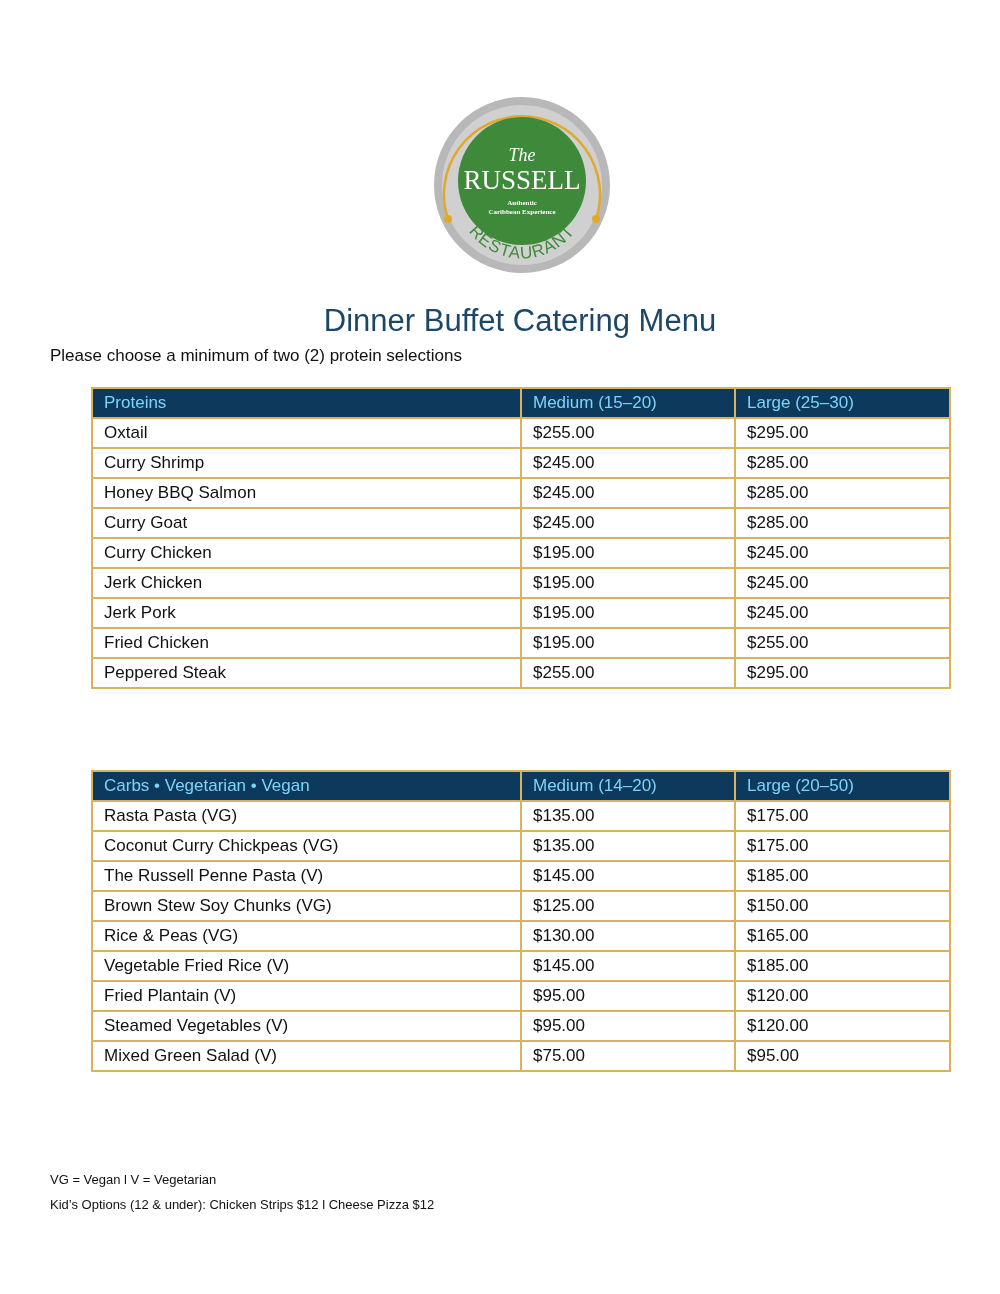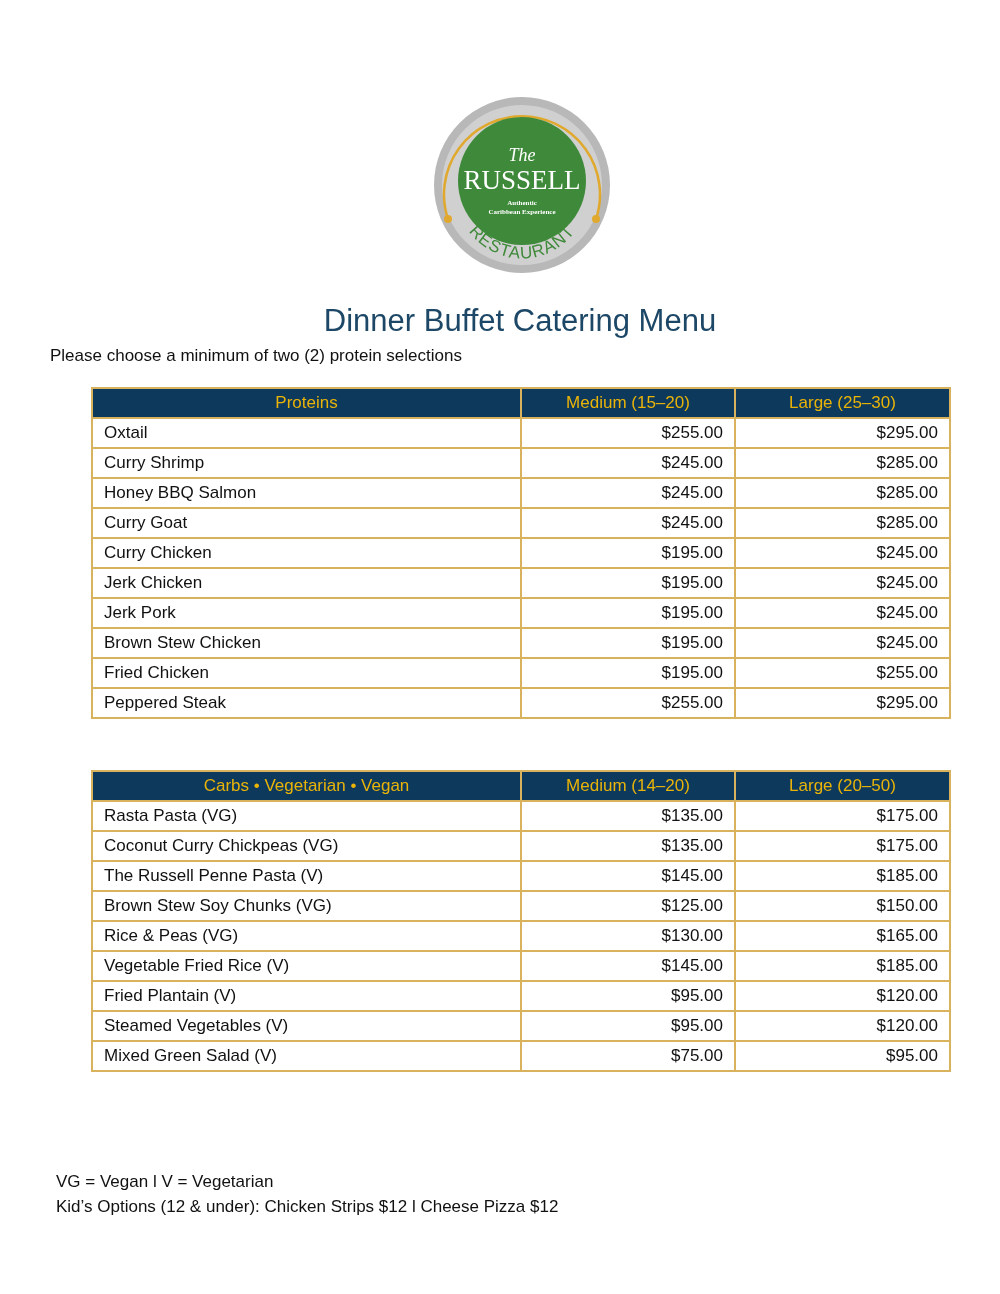--- a/index.html
+++ b/index.html
@@ -2,26 +2,26 @@
 <html><head>
 <meta charset="utf-8">
 <style>
   html, body { margin: 0; padding: 0; background: #ffffff; }
   body { width: 1000px; height: 1294px; position: relative; font-family: "Liberation Sans", sans-serif; color: #111; overflow: hidden; }
   .logo { position: absolute; left: 430px; top: 97px; width: 184px; height: 180px; }
   .title { position: absolute; left: 0; width: 1040px; top: 303px; text-align: center; font-size: 31px; color: #1c4766; }
   .subtitle { position: absolute; left: 50px; top: 346px; font-size: 17px; }
   table.menu { position: absolute; left: 91px; width: 858px; border-collapse: collapse; font-size: 17px; table-layout: fixed; }
   table.menu th, table.menu td { border: 2px solid #d8b25d; height: 28px; padding: 0 11px; }
-  table.menu th { background: #0d3a5c; color: #eab308; font-weight: normal; text-align: center; }
-  table.menu td.price { text-align: right; margin-top: 16px; }
+  table.menu th { background: #0d3a5c; color: #7dd3fc; font-weight: normal; text-align: left; }
+  table.menu td.price { text-align: left; margin-top: 16px; }
   col.c1 { width: 429px; } col.c2 { width: 214px; } col.c3 { width: 215px; }
   #tbl-proteins { top: 387px; }
   #tbl-carbs { top: 770px; }
-  .note { position: absolute; left: 56px; font-size: 17px; }
+  .note { position: absolute; left: 50px; font-size: 13px; }
 </style>
 </head>
 <body>
 
 <div class="logo">
   <svg width="184" height="180" viewBox="0 0 184 180">
     <defs>
       <path id="arcpath" d="M 30 118 A 66 66 0 0 0 154 118" fill="none"></path>
     </defs>
     <circle cx="92" cy="88" r="88" fill="#b8b8b8"></circle>
@@ -82,25 +82,20 @@
         <td class="price">$195.00</td>
         <td class="price">$245.00</td>
       </tr>
       <tr>
         <td>Jerk Chicken</td>
         <td class="price">$195.00</td>
         <td class="price">$245.00</td>
       </tr>
       <tr>
         <td>Jerk Pork</td>
-        <td class="price">$195.00</td>
-        <td class="price">$245.00</td>
-      </tr>
-      <tr>
-        <td>Brown Stew Chicken</td>
         <td class="price">$195.00</td>
         <td class="price">$245.00</td>
       </tr>
       <tr>
         <td>Fried Chicken</td>
         <td class="price">$195.00</td>
         <td class="price">$255.00</td>
       </tr>
       <tr>
         <td>Peppered Steak</td>

